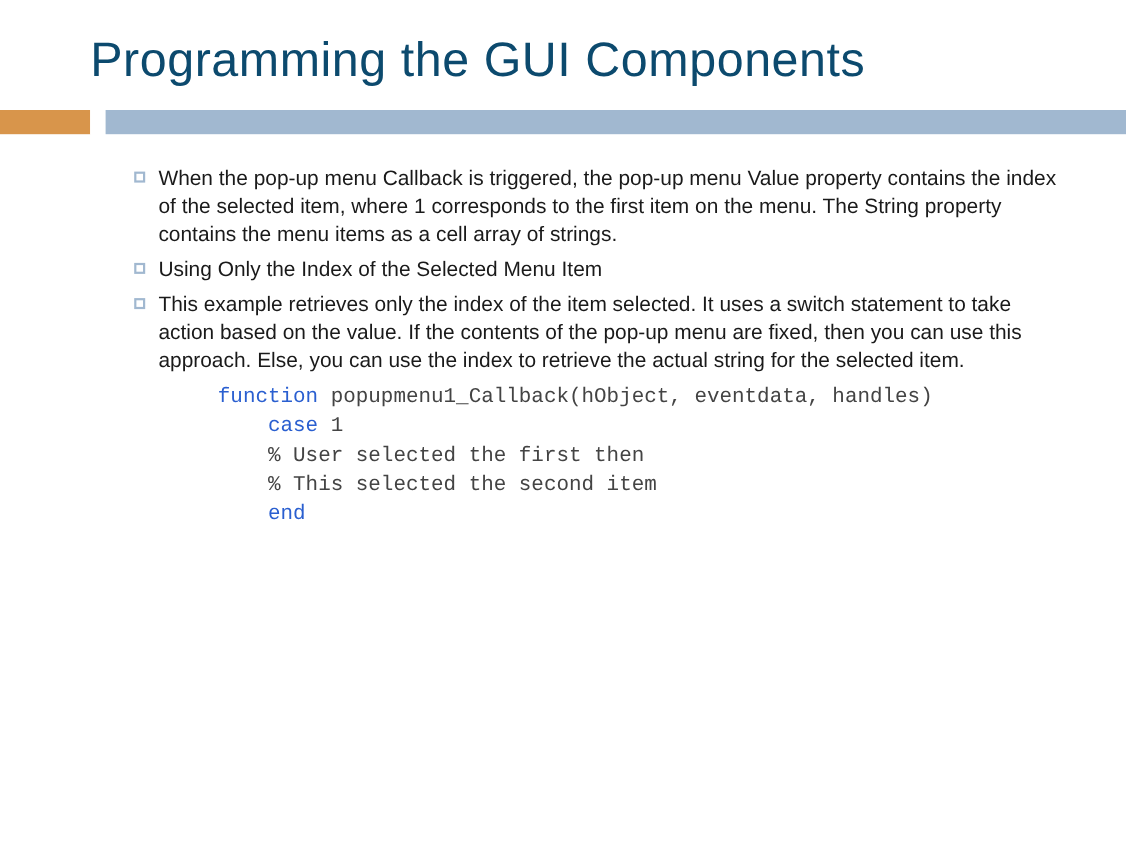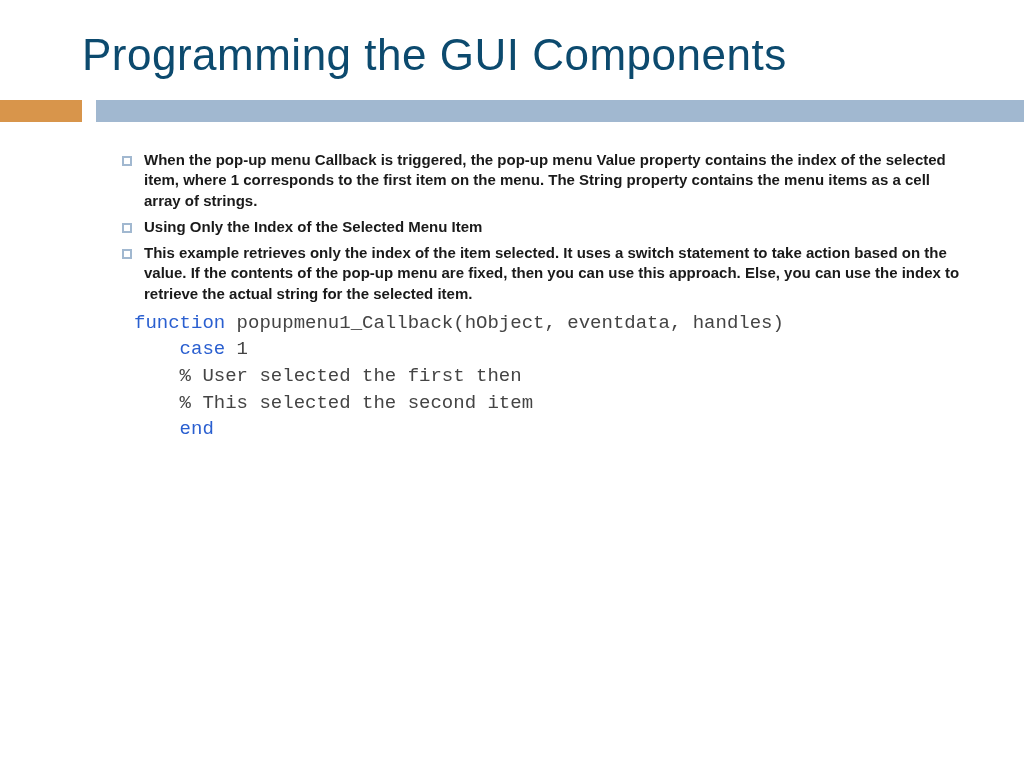--- a/index.html
+++ b/index.html
@@ -67,30 +67,30 @@
     margin-left: 40px;
     margin-bottom: 6px;
   }
   .level2 .bullet {
     flex: 0 0 10px;
     height: 10px;
     border: 2px solid #a1b8d0;
     margin-top: 6px;
   }
   .level2 .text {
-    font-size: 15px;
-    font-weight: 700;
+    font-size: 19px;
+    font-weight: 400;
     color: #1a1a1a;
     line-height: 1.35;
   }
   .code-block {
     font-family: "Courier New", Courier, monospace;
     font-size: 19px;
     color: #444;
-    margin-left: 52px;
+    margin-left: 116px;
     margin-top: 6px;
     line-height: 1.4;
   }
   .code-line { white-space: pre; }
   .kw { color: #2a5fd0; }
 </style>
 </head>
 <body>
 
 <div class="slide">

